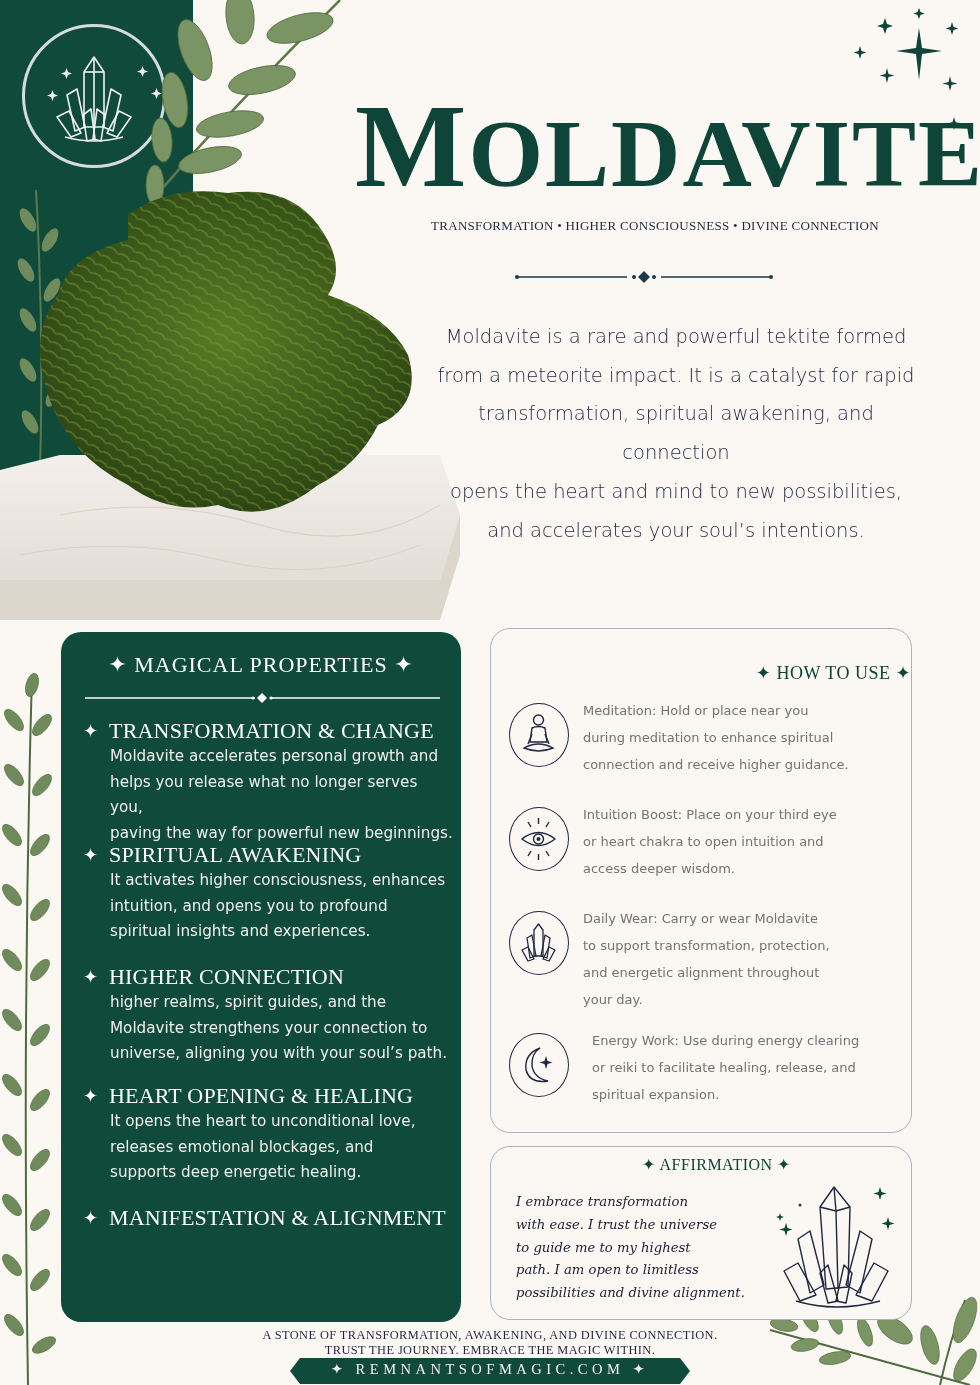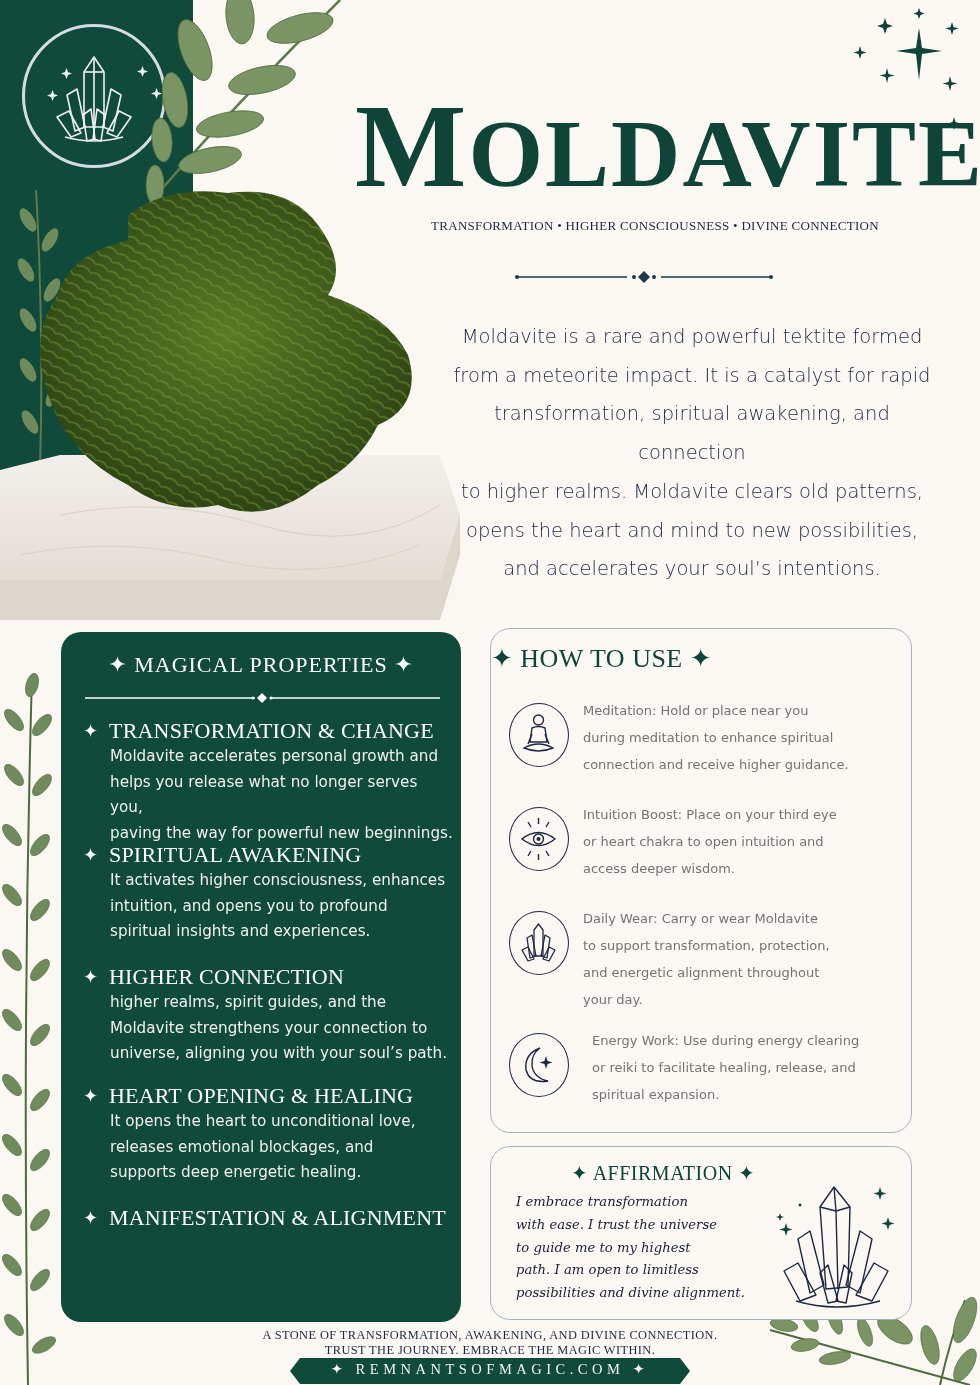--- a/index.html
+++ b/index.html
@@ -13,41 +13,41 @@
   .vine { position: absolute; }
 
   .stone { position: absolute; left: 28px; top: 185px; width: 400px; height: 355px; }
   .marble { position: absolute; left: 0; top: 455px; width: 460px; height: 175px; }
 
   .title { position: absolute; left: 355px; top: 88px; width: 540px; text-align: right; font-family: "Liberation Serif", serif; font-size: 96px; color: #0f4438; letter-spacing: 2px; line-height: 1; }
   .title .big { font-size: 118px; }
   .subtitle { position: absolute; left: 340px; top: 218px; width: 630px; text-align: center; font-family: "Liberation Serif", serif; font-size: 13px; color: #1e2740; letter-spacing: 0.3px; }
   .divider-top { position: absolute; left: 515px; top: 270px; width: 258px; height: 14px; }
 
-  .intro { position: absolute; left: 446px; top: 318px; width: 492px; text-align: center; font-family: "DejaVu Sans", sans-serif; font-size: 19.5px; line-height: 38.7px; color: #1e2740; font-weight: 300; }
+  .intro { position: absolute; left: 430px; top: 318px; width: 492px; text-align: center; font-family: "DejaVu Sans", sans-serif; font-size: 19.5px; line-height: 38.7px; color: #1e2740; font-weight: 300; }
 
   .sparkles { position: absolute; left: 840px; top: 0; width: 140px; height: 140px; }
 
   .props { position: absolute; left: 61px; top: 632px; width: 400px; height: 690px; background: #0f4a3b; border-radius: 20px; color: #fff; }
   .props-title { position: absolute; left: 0; top: 20px; width: 100%; text-align: center; font-family: Liberation Serif, serif; font-size: 22px; letter-spacing: 1px; color: #fff; }
   .props-divider { position: absolute; left: 24px; top: 60px; width: 355px; height: 12px; }
   .prop { position: absolute; left: 22px; width: 370px; }
   .prop-head { font-family: "Liberation Serif", serif; font-size: 22px; color: #fff; display: flex; align-items: center; gap: 8px; letter-spacing: 0.2px; }
   .prop-head .star { font-size: 18px; width: 18px; display: inline-block; }
   .prop-body { margin-left: 27px; font-family: "DejaVu Sans", sans-serif; font-size: 15.2px; line-height: 25.5px; color: #f1f1ec; margin-top: 0px; }
 
   .how { position: absolute; left: 490px; top: 628px; width: 422px; height: 505px; border: 1.5px solid #a7b3c4; border-radius: 20px; background: #fbf8f4; }
-  .how-title { position: absolute; left: 0; top: 14px; width: 100%; text-align: left; font-family: "Liberation Serif", serif; font-size: 26px; color: #0f4438; letter-spacing: 0.5px; }
+  .how-title { position: absolute; left: 0; top: 33px; width: 100%; text-align: right; font-family: "Liberation Serif", serif; font-size: 18px; color: #0f4438; letter-spacing: 0.5px; }
   .how-item { position: absolute; left: 18px; width: 395px; display: flex; }
   .how-icon { width: 60px; height: 64px; border-radius: 50%; border: 1.6px solid #1e2740; flex-shrink: 0; position: relative; }
   .how-icon svg { position: absolute; left: 0; top: 0; }
   .how-text { margin-left: 14px; font-family: "DejaVu Sans", sans-serif; font-size: 13px; line-height: 27px; color: #737373; margin-top: -6px; }
 
   .affirm { position: absolute; left: 490px; top: 1146px; width: 422px; height: 174px; border: 1.5px solid #a7b3c4; border-radius: 20px; background: #fbf8f4; }
-  .affirm-title { position: absolute; left: 80px; top: 14px; width: 220px; text-align: left; font-family: "Liberation Serif", serif; font-size: 20px; color: #0f4438; letter-spacing: 0.5px; }
+  .affirm-title { position: absolute; left: 80px; top: 8px; width: 220px; text-align: right; font-family: "Liberation Serif", serif; font-size: 16px; color: #0f4438; letter-spacing: 0.5px; }
   .affirm-text { position: absolute; left: 25px; top: 44px; width: 270px; font-family: "DejaVu Serif", serif; font-style: italic; font-size: 13.2px; line-height: 22.8px; color: #1a1f33; }
   .affirm-crystal { position: absolute; left: 285px; top: 20px; width: 130px; height: 150px; }
 
   .footer1 { position: absolute; left: 200px; top: 1328px; width: 580px; text-align: center; font-family: "Liberation Serif", serif; font-size: 12.4px; color: #1e2740; letter-spacing: 0.4px; line-height: 14.5px; }
   .footer-banner { position: absolute; left: 290px; top: 1358px; width: 400px; height: 26px; }
   .footer-banner-text { position: absolute; left: 290px; top: 1361px; width: 400px; text-align: center; font-family: "Liberation Serif", serif; font-size: 14.5px; color: #f5f3ee; letter-spacing: 4.5px; }
 </style>
 </head>
 <body>
 
@@ -157,21 +157,20 @@
     <circle cx="256" cy="7" r="2" fill="#1e3a4a"></circle>
   <circle cx="119" cy="7" r="2" fill="#1e3a4a"></circle>
     <circle cx="139" cy="7" r="2" fill="#1e3a4a"></circle>
   <polygon points="129,1 135,7 129,13 123,7" fill="#1e3a4a"></polygon>
 </svg>
 
 <div class="intro">
   <div>Moldavite is a rare and powerful tektite formed</div>
   <div>from a meteorite impact. It is a catalyst for rapid</div>
   <div>transformation, spiritual awakening, and connection</div>
-  <div>to higher realms. Moldavite clears old patterns,</div>
   <div>opens the heart and mind to new possibilities,</div>
   <div>and accelerates your soul’s intentions.</div>
 </div>
 
 <svg class="vine" style="left:0;top:665px;" width="62" height="720" viewBox="0 0 62 720">
   <path d="M28,720 Q22,360 32,10" stroke="#4e6b3e" stroke-width="2" fill="none"></path>
   <g fill="#6f8b5b" stroke="#4e6b3e" stroke-width="0.6">
     <ellipse cx="32" cy="20" rx="6" ry="12" transform="rotate(15 32 20)"></ellipse>
     <ellipse cx="14" cy="55" rx="6" ry="13" transform="rotate(-40 14 55)"></ellipse>
     <ellipse cx="42" cy="60" rx="6" ry="13" transform="rotate(40 42 60)"></ellipse>

